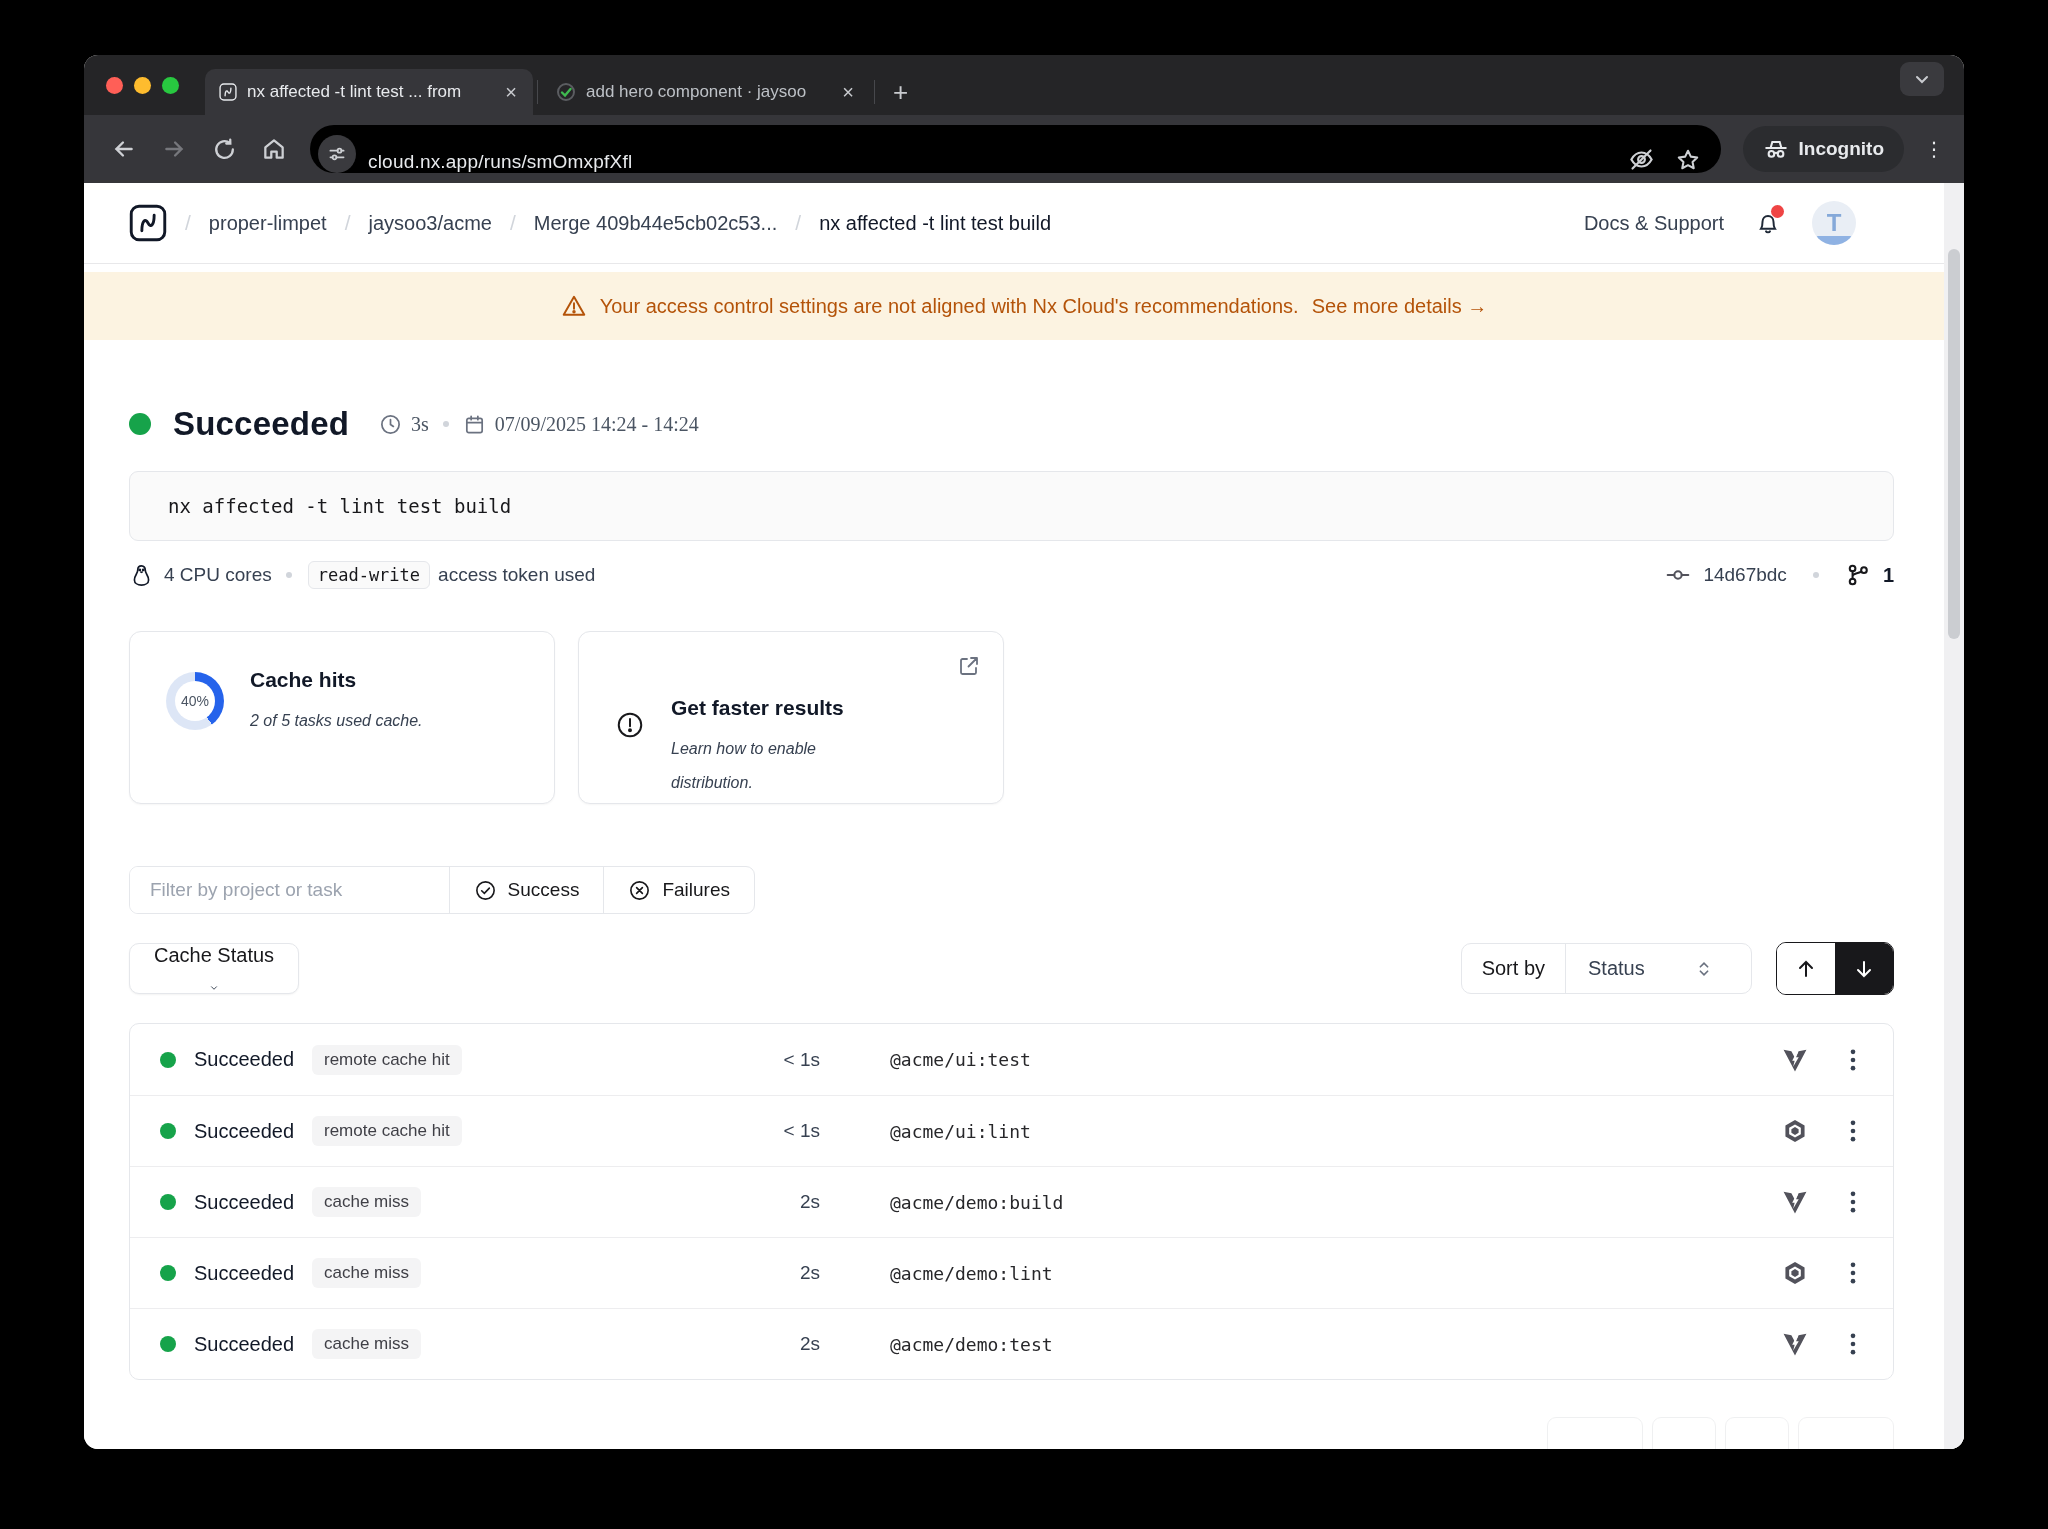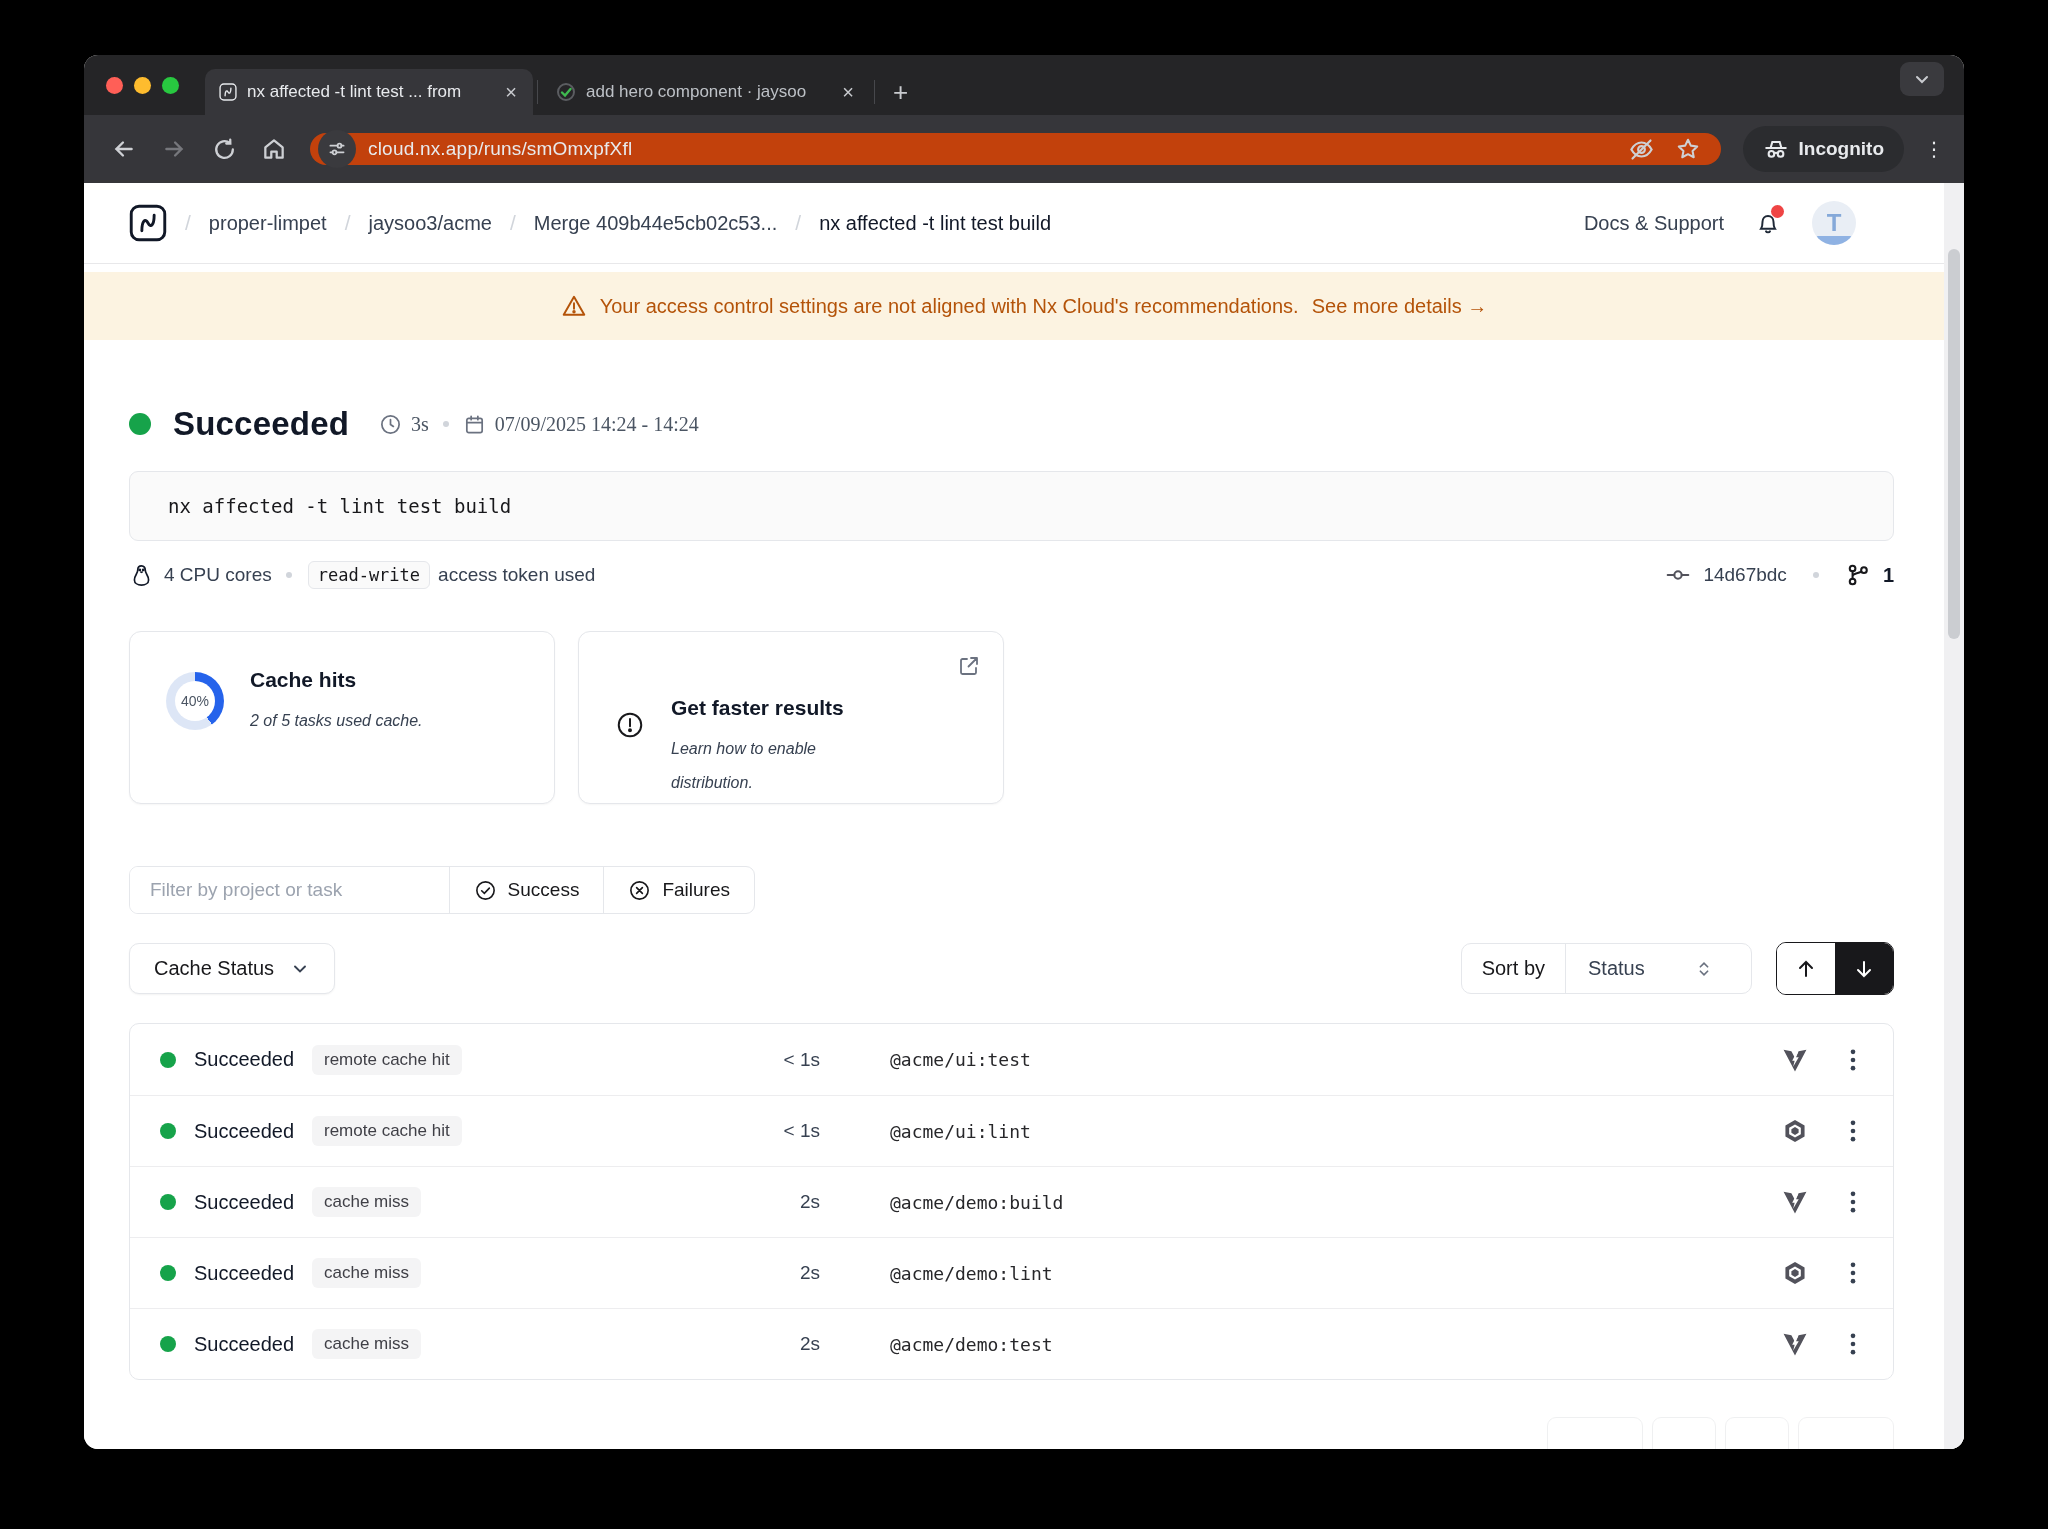--- a/index.html
+++ b/index.html
@@ -25,22 +25,22 @@
   .tab-sep { width:1px; height:24px; background:#47484c; margin:0 4px 11px; }
   .newtab { color:#c9cbcf; font-size:26px; padding:0 14px; height:46px; display:flex; align-items:center; }
   .tabsearch { margin:7px 6px auto auto; width:44px; height:34px; border-radius:9px; background:#3a3a3e;
                color:#c9cbcf; display:flex; align-items:center; justify-content:center; font-size:16px; }
 
   
   .toolbar { height:68px; background:#36363a; display:flex; align-items:center; gap:6px; padding:0 16px 0 18px; }
   .navic { width:44px; height:44px; display:flex; align-items:center; justify-content:center; }
   .navic svg { stroke:#ced0d4; }
   .navic.disabled svg { stroke:#76777c; }
-  .addr { flex:1; height:32px; margin:0 8px; background:#c2410c; border-radius:24px;
-          display:flex; align-items:center; padding:0 16px 0 8px; }
+  .addr { flex:1; height:48px; margin:0 8px; background:#000000; border-radius:24px;
+          display:flex; align-items:flex-end; padding:0 16px 0 8px; }
   .addr .tune { width:38px; height:38px; border-radius:50%; background:#3a3a3e; display:flex; align-items:center; justify-content:center; margin-right:12px; }
   .addr .url { color:#e8eaed; font-size:19px; letter-spacing:.2px; flex:1; }
   .addr .right-ic { display:flex; align-items:center; gap:20px; padding-right:4px; }
   .incog { height:46px; background:#2b2c2f; border-radius:23px; display:flex; align-items:center; gap:10px;
            padding:0 20px; color:#e8eaed; font-size:19px; font-weight:600; margin:0 10px 0 8px; }
   .kebab { color:#e8eaed; font-size:20px; letter-spacing:0; width:28px; text-align:center; }
 
   
   .page { position:relative; height:1266px; background:#fff; }
 
@@ -97,21 +97,21 @@
   .filterbar { margin-top:62px; display:flex; height:48px; width:626px; border:1px solid #e5e7eb; border-radius:9px;
                background:#fff; overflow:hidden; }
   .filterbar input { border:0; outline:0; flex:1; padding:0 20px; font-size:19px; color:#111827;
                      font-family:"Liberation Sans",sans-serif; }
   .filterbar input::placeholder { color:#9ca3af; }
   .fseg { display:flex; align-items:center; gap:11px; padding:0 24px; border-left:1px solid #e5e7eb;
           font-size:19px; color:#18181b; white-space:nowrap; }
 
   .controls { margin-top:28px; display:flex; align-items:center; }
   .gbtn { height:51px; border:1px solid #e5e7eb; border-radius:10px; background:#fff; box-shadow:0 1px 2px rgba(0,0,0,.05);
-          display:flex; align-items:center; gap:16px; padding:0 24px; font-size:20px; color:#18181b; }
+          display:flex; align-items:center; gap:16px; padding:0 24px; font-size:20px; color:#18181b;flex-direction:column; }
   .sortgrp { margin-left:auto; height:51px; border:1px solid #e5e7eb; border-radius:10px; background:#fff;
              display:flex; align-items:stretch; overflow:hidden; }
   .sortlabel { display:flex; align-items:center; padding:0 20px; font-size:20px; color:#18181b; }
   .sortsel { display:flex; align-items:center; gap:50px; padding:0 18px 0 22px; border-left:1px solid #e5e7eb;
              font-size:20px; color:#374151; min-width:186px; }
   .arrowgrp { margin-left:24px; display:flex; border-radius:10px; overflow:hidden; border:1px solid #18181b; }
   .abtn { width:58px; height:51px; display:flex; align-items:center; justify-content:center; }
   .abtn.up { background:#fff; }
   .abtn.down { background:#18181b; }
 

